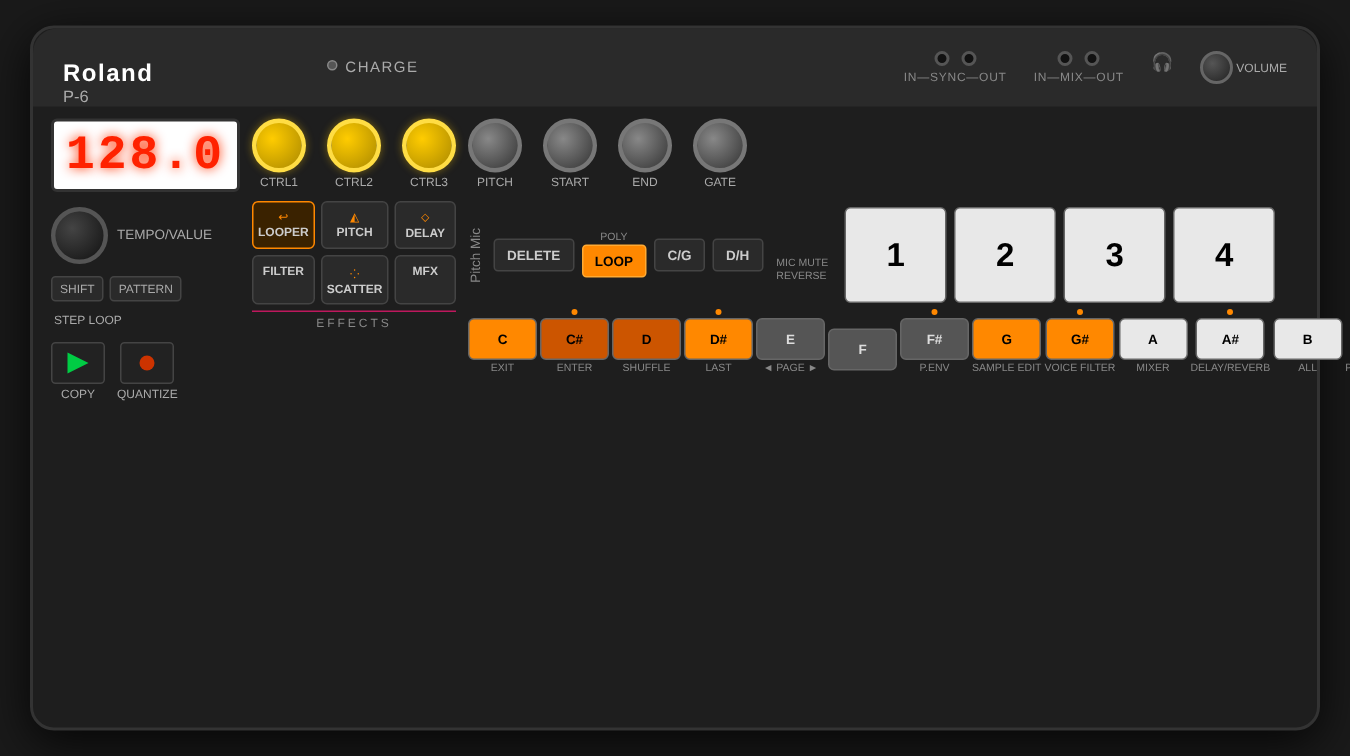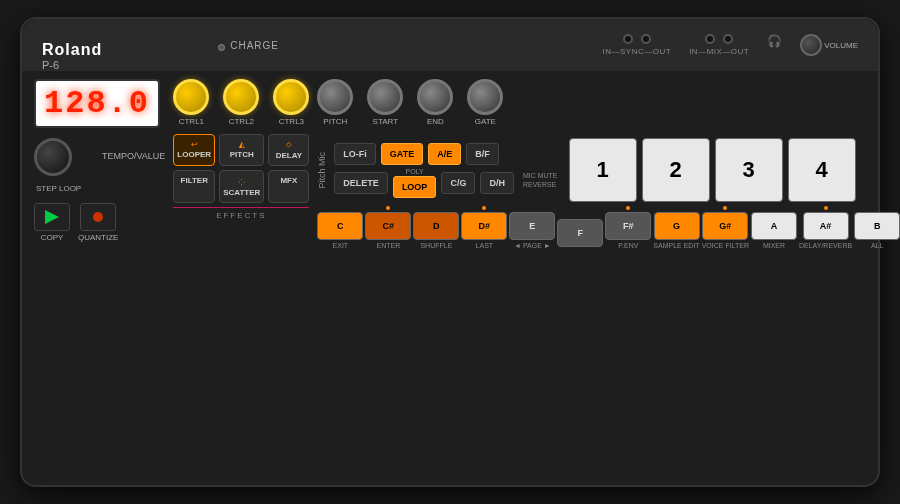--- a/index.html
+++ b/index.html
@@ -44,21 +44,21 @@
       font-weight: bold;
       letter-spacing: 1px;
       margin-top: 21px;
     }
     .brand-model {
       color: #aaa;
       font-size: 11px;
     }
     .charge-indicator {
       display: flex;
-      align-items: flex-end;
+      align-items: flex-start;
       gap: 5px;
       margin-left: 100px;
       margin-right: auto;
     }
     .charge-dot {
       width: 7px; height: 7px;
       border-radius: 50%;
       background: #555;
       border: 1px solid #888;
     }
@@ -156,21 +156,20 @@
       border-radius: 50%;
       background: radial-gradient(circle at 35% 35%, #444, #111);
       border: 3px solid #555;
       margin-top: 4px;
     }
     .tempo-label {
       color: #aaa;
       font-size: 9px;
       text-align: center;
       margin-top: 2px;
-      margin-left: 24px;
     }
 
     .small-buttons-row {
       display: flex;
       gap: 4px;
       margin-top: 2px;
     }
     .small-btn {
       background: #2a2a2a;
       border: 1px solid #444;
@@ -461,20 +460,24 @@
 
     <div class="left-section">
       <div class="display-area">
         <div class="seven-seg">128.0</div>
       </div>
       <div style="display:flex; align-items:center; gap:6px;">
         <div class="main-knob"></div>
         <div>
           <div class="tempo-label">TEMPO/VALUE</div>
         </div>
+      </div>
+      <div class="small-buttons-row">
+        <div class="small-btn">SHIFT</div>
+        <div class="small-btn">PATTERN</div>
       </div>
       <div class="small-buttons-row">
         <span class="step-loop-label">STEP LOOP</span>
       </div>
       <div class="copy-quantize-row">
         <div class="copy-btn">
           <div class="play-btn">
             <div class="play-triangle"></div>
           </div>
           <span class="btn-label-sm">COPY</span>
@@ -551,28 +554,20 @@
             <span class="param-label">GATE</span>
           </div>
         </div>
       </div>
 
       <div style="display:flex; align-items:center; gap:5px; flex-wrap:nowrap;">
         <span style="color:#888;font-size:9px;writing-mode:vertical-rl;transform:rotate(180deg);margin-right:2px;">Pitch Mic</span>
 
         <div style="display:flex; flex-direction:column; gap:3px;">
           <div style="display:flex; gap:5px; align-items:center;">
-            <div class="mode-btn">LO-Fi</div>
-            <div style="display:flex; flex-direction:column; align-items:center; gap:1px;">
-              <div class="mode-btn orange">GATE</div>
-            </div>
-            <div class="mode-btn orange">A/E</div>
-            <div class="mode-btn">B/F</div>
-          </div>
-          <div style="display:flex; gap:5px; align-items:center;">
             <div class="mode-btn">DELETE</div>
             <div style="display:flex; flex-direction:column; align-items:center; gap:1px;">
               <span style="color:#888;font-size:7px;">POLY</span>
               <div class="mode-btn orange">LOOP</div>
             </div>
             <div class="mode-btn">C/G</div>
             <div class="mode-btn">D/H</div>
           </div>
         </div>
 

